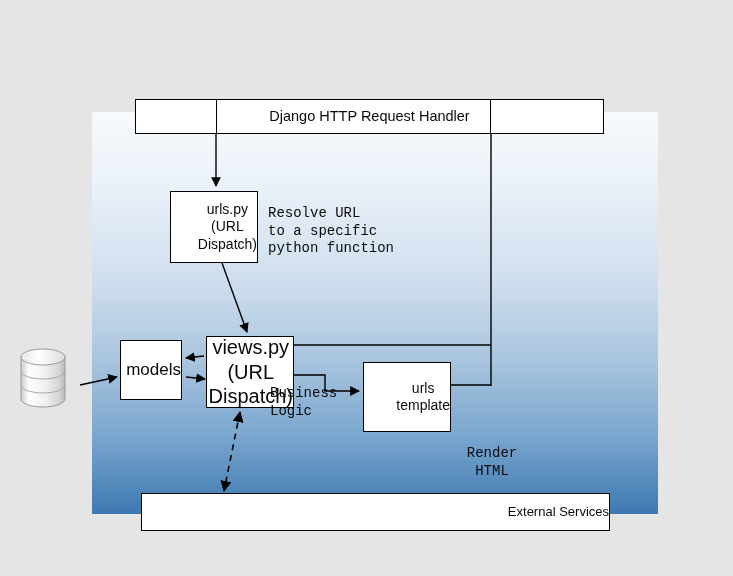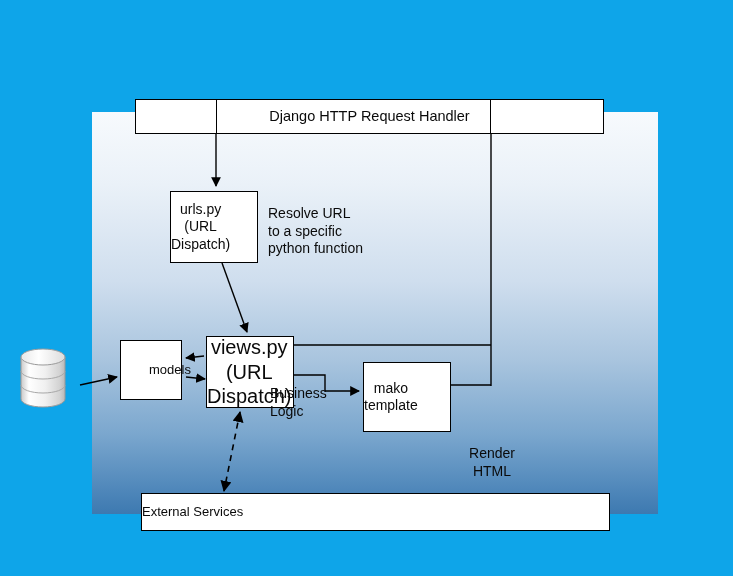--- a/index.html
+++ b/index.html
@@ -4,40 +4,40 @@
 <style>
   html, body {
     margin: 0;
     padding: 0;
     background: #000000;
   }
   #canvas {
     position: relative;
     width: 733px;
     height: 576px;
-    background: #0ea5e9;
+    background: #e5e5e5;
     overflow: hidden;
     font-family: "Liberation Sans", sans-serif;
   }
   #gradient-panel {
     position: absolute;
     left: 92px;
     top: 112px;
     width: 566px;
     height: 402px;
     background: linear-gradient(to bottom, #f7fafd 0%, #eaf1f8 18%, #cfdeee 42%, #a8c4de 62%, #7ba7ce 80%, #4f87ba 94%, #3d79b0 100%);
   }
   .box {
     position: absolute;
     background: #ffffff;
     border: 1.2px solid #000000;
     box-sizing: border-box;
     display: flex;
     align-items: center;
-    justify-content: flex-start;
+    justify-content: flex-end;
     text-align: center;
     color: #0a0a0a;
     line-height: 1.22;
   }
   #django-bar {
     left: 135px; top: 99px; width: 469px; height: 35px;
     font-size: 14.5px;
     justify-content: center;
   }
   #django-div-1 {
@@ -53,38 +53,39 @@
   #urls-box {
     left: 170px; top: 191px; width: 88px; height: 72px;
     font-size: 14px;
   }
   #views-box {
     left: 206px; top: 336px; width: 88px; height: 72px;
     font-size: 20px;
   }
   #models-box {
     left: 120px; top: 340px; width: 62px; height: 60px;
-    font-size: 13px;
+    font-size: 17px;
     padding-left: 28px;
   }
   #mako-box {
     left: 363px; top: 362px; width: 88px; height: 70px;
     font-size: 14px;
   }
   #external-box {
     left: 141px; top: 493px; width: 469px; height: 38px;
     font-size: 13px;
   }
   .caption {
     position: absolute;
     color: #0a0a0a;
     font-size: 14px;
     line-height: 1.25;
     text-align: left;
     white-space: pre-line;
+    font-family: Liberation Mono, monospace;
   }
   #resolve-caption { left: 268px; top: 205px; }
   #business-caption { left: 270px; top: 385px; width: 62px;}
   #render-caption { left: 462px; top: 399px; text-align: center; width: 60px; margin-top: 46px;}
   svg.overlay {
     position: absolute;
     left: 0; top: 0;
     width: 733px; height: 576px;
     pointer-events: none;
   }
@@ -191,21 +192,21 @@
     <span style="white-space:pre-line">views.py
 (URL
 Dispatch)</span>
   </div>
 
   <div class="box" id="models-box">
     <span>models</span>
   </div>
 
   <div class="box" id="mako-box">
-    <span style="white-space:pre-line">mako
+    <span style="white-space:pre-line">urls
 template</span>
   </div>
 
   <div class="box" id="external-box">
     <span>External Services</span>
   </div>
 
   <div class="caption" id="resolve-caption">Resolve URL
 to a specific
 python function</div>

